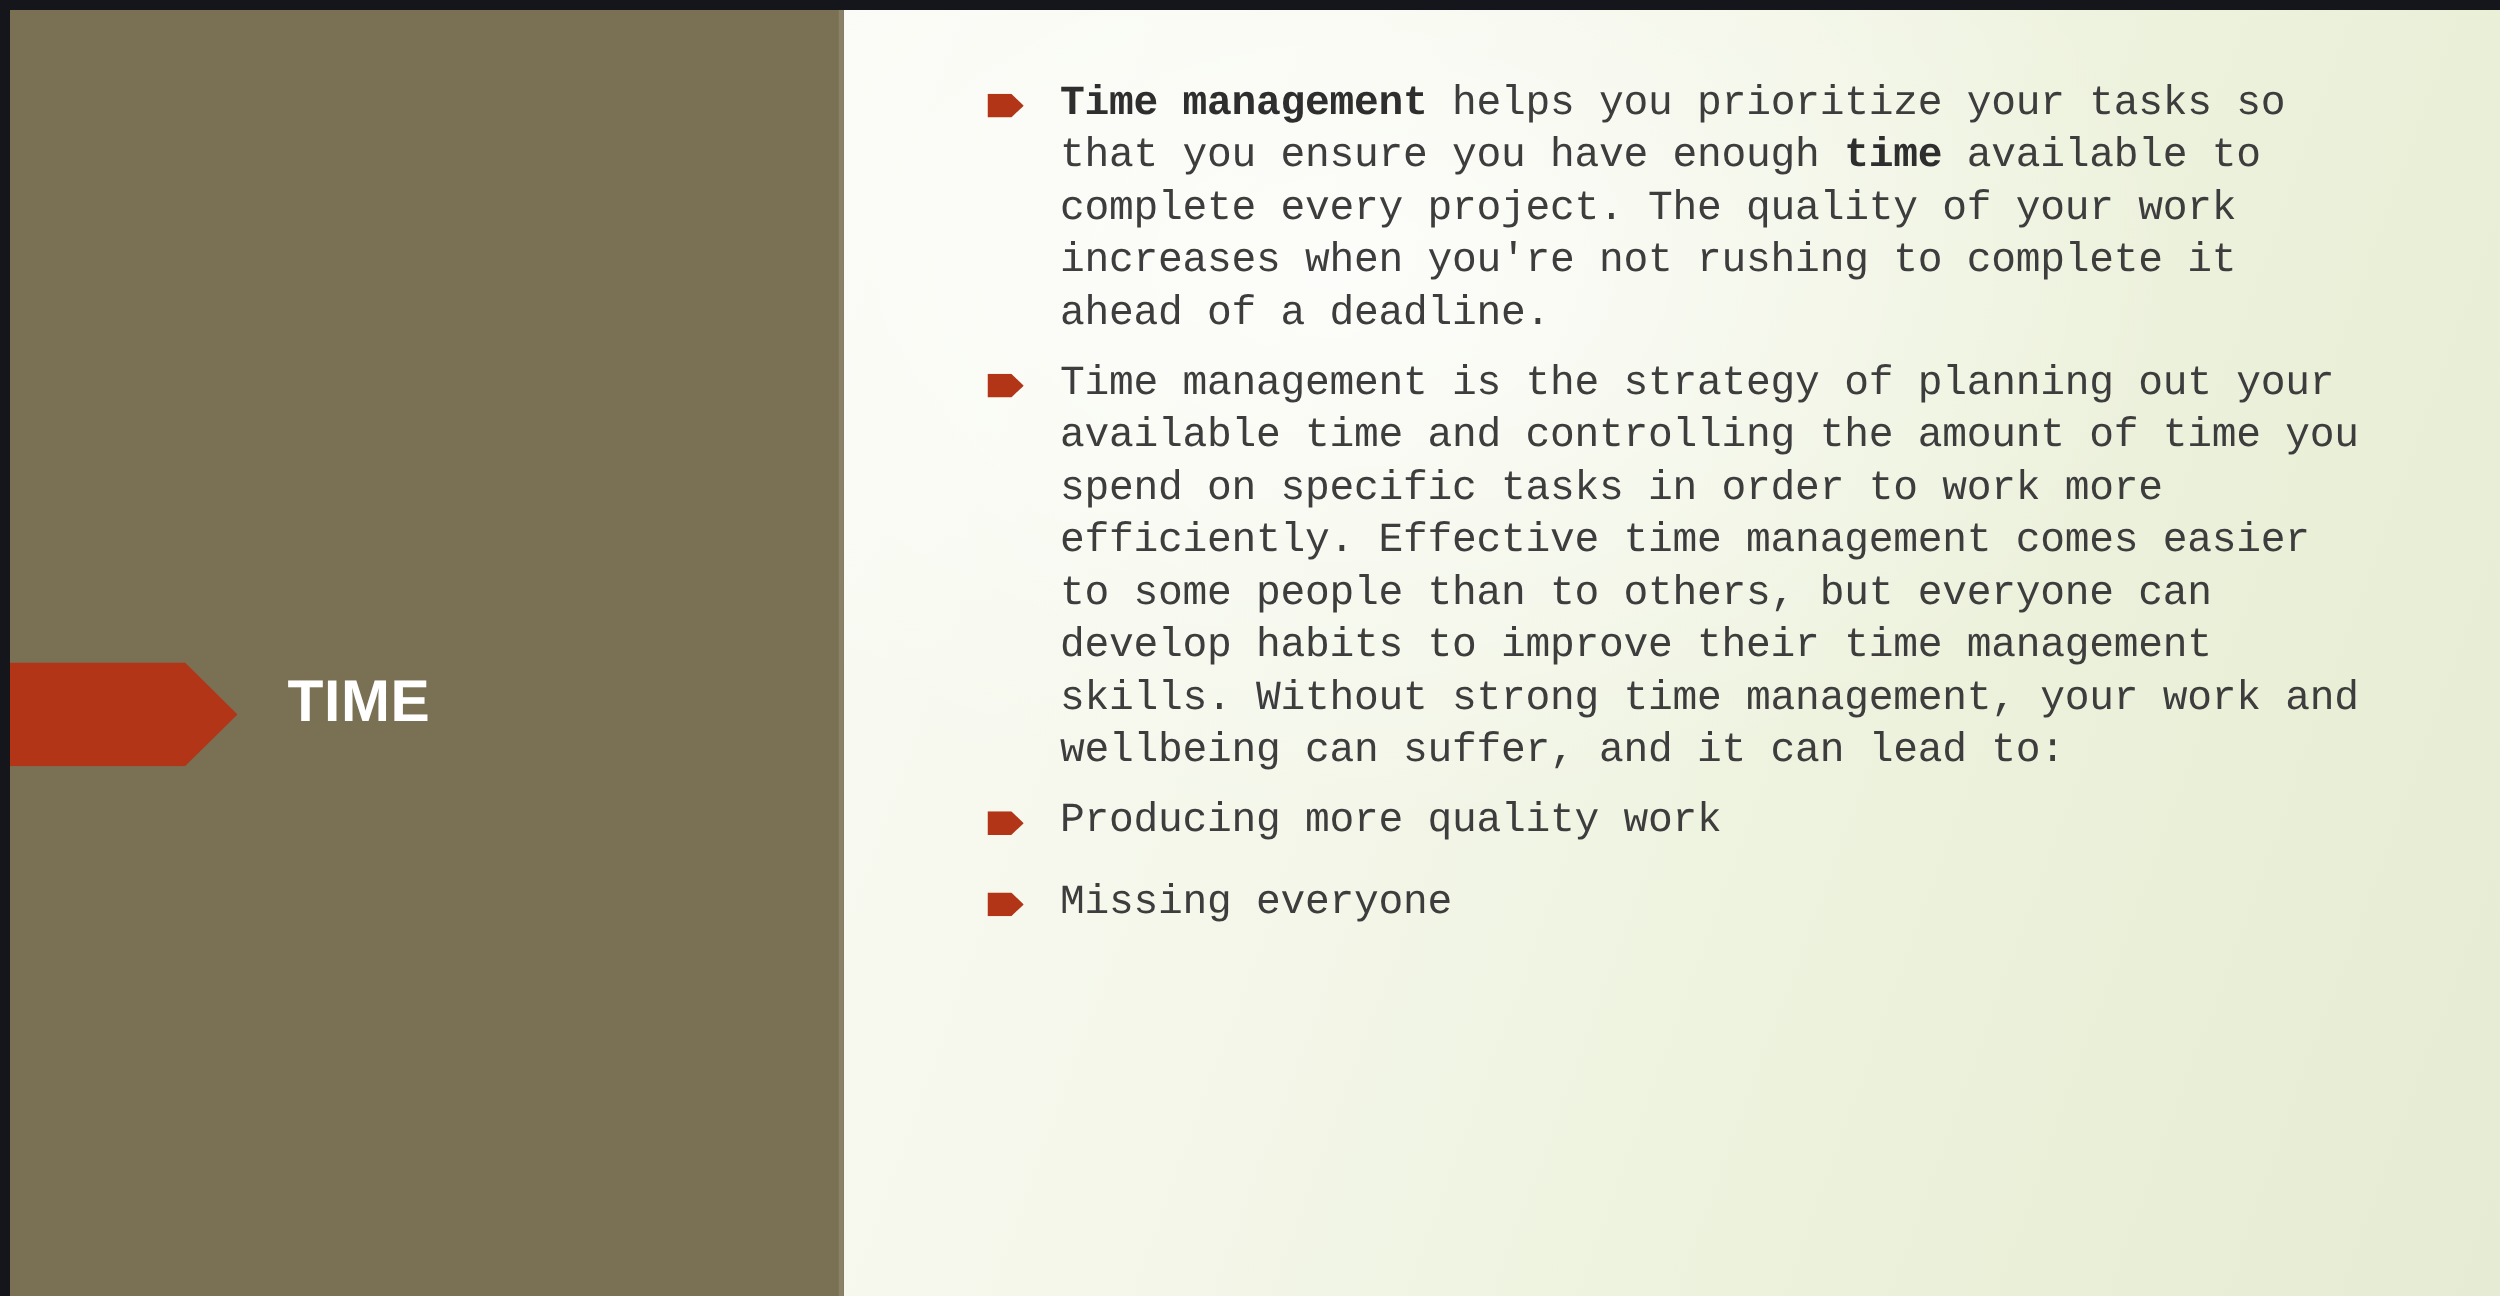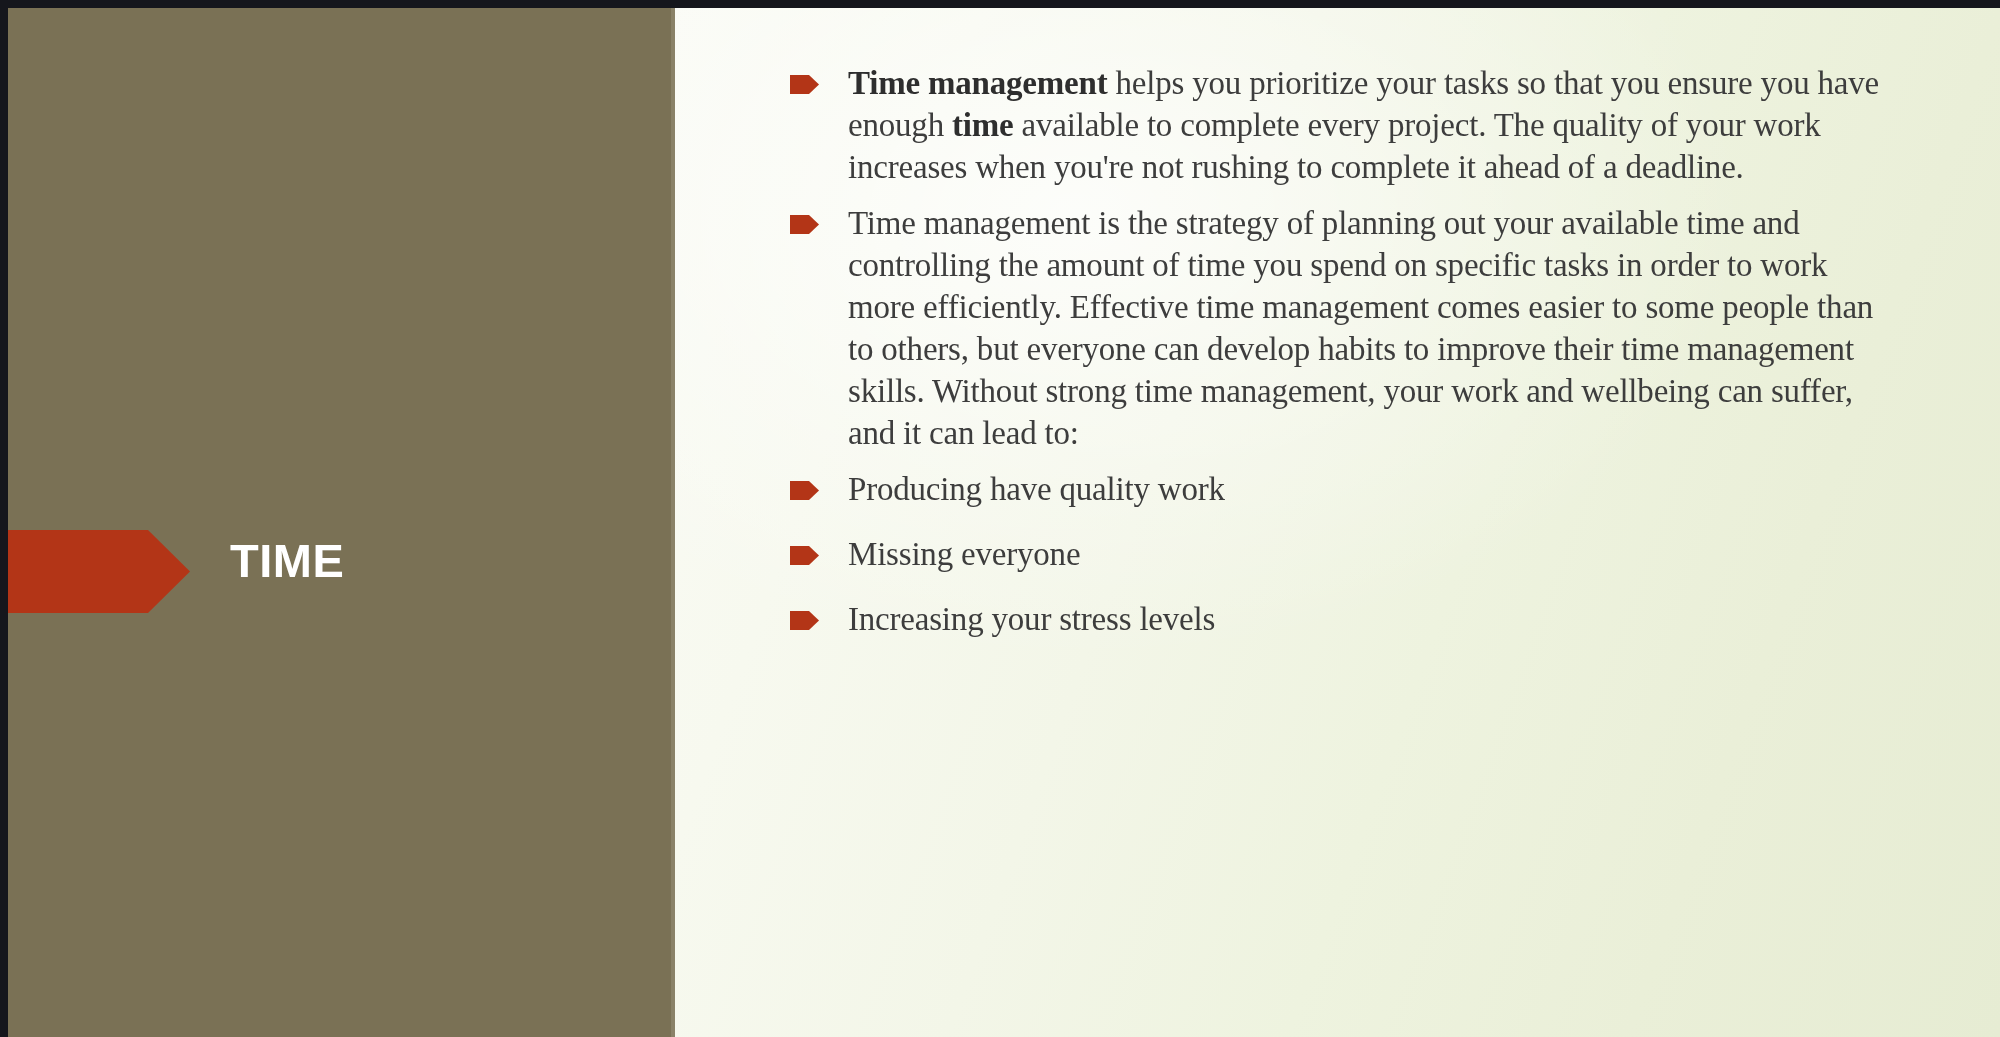--- a/index.html
+++ b/index.html
@@ -110,21 +110,21 @@
     width: 29px;
     height: 19px;
     margin-top: 13px;
     margin-right: 29px;
   }
   .bullet-marker svg { display: block; width: 100%; height: 100%; }
 
   .bullet-text {
     flex: 1 1 auto;
     color: #3d3d3d;
-    font-family: Liberation Serif, serif;
+    font-family: Liberation Mono, monospace;
     font-size: 33px;
     line-height: 42px;
     letter-spacing: -0.2px;
   }
   .bullet-text b { font-weight: bold; color: #2e2e2e; }
 
   
   .bullet-row.para { margin-bottom: 14px; }
   .bullet-row.short { margin-bottom: 23px; }
   .bullet-row.short .bullet-text { white-space: nowrap; }
@@ -176,36 +176,28 @@
           </svg>
         </span>
         <span class="bullet-text"><span>Time management is the strategy of planning out your available time and controlling the amount of time you spend on specific tasks in order to work more efficiently. Effective time management comes easier to some people than to others, but everyone can develop habits to improve their time management skills. Without strong time management, your work and wellbeing can suffer, and it can lead to:</span></span>
       </div>
       <div class="bullet-row short">
         <span class="bullet-marker">
           <svg viewBox="0 0 29 19" preserveAspectRatio="none" aria-hidden="true">
             <polygon points="0,0 19,0 29,9.5 19,19 0,19" fill="#b33517"></polygon>
           </svg>
         </span>
-        <span class="bullet-text"><span>Producing have quality work</span></span>
+        <span class="bullet-text"><span>Producing more quality work</span></span>
       </div>
       <div class="bullet-row short">
         <span class="bullet-marker">
           <svg viewBox="0 0 29 19" preserveAspectRatio="none" aria-hidden="true">
             <polygon points="0,0 19,0 29,9.5 19,19 0,19" fill="#b33517"></polygon>
           </svg>
         </span>
         <span class="bullet-text"><span>Missing everyone</span></span>
-      </div>
-      <div class="bullet-row short">
-        <span class="bullet-marker">
-          <svg viewBox="0 0 29 19" preserveAspectRatio="none" aria-hidden="true">
-            <polygon points="0,0 19,0 29,9.5 19,19 0,19" fill="#b33517"></polygon>
-          </svg>
-        </span>
-        <span class="bullet-text"><span>Increasing your stress levels</span></span>
       </div>
     </div>
 
   <div class="frame-top"></div>
   <div class="frame-left"></div>
 
 </div>
 
 </body></html>

